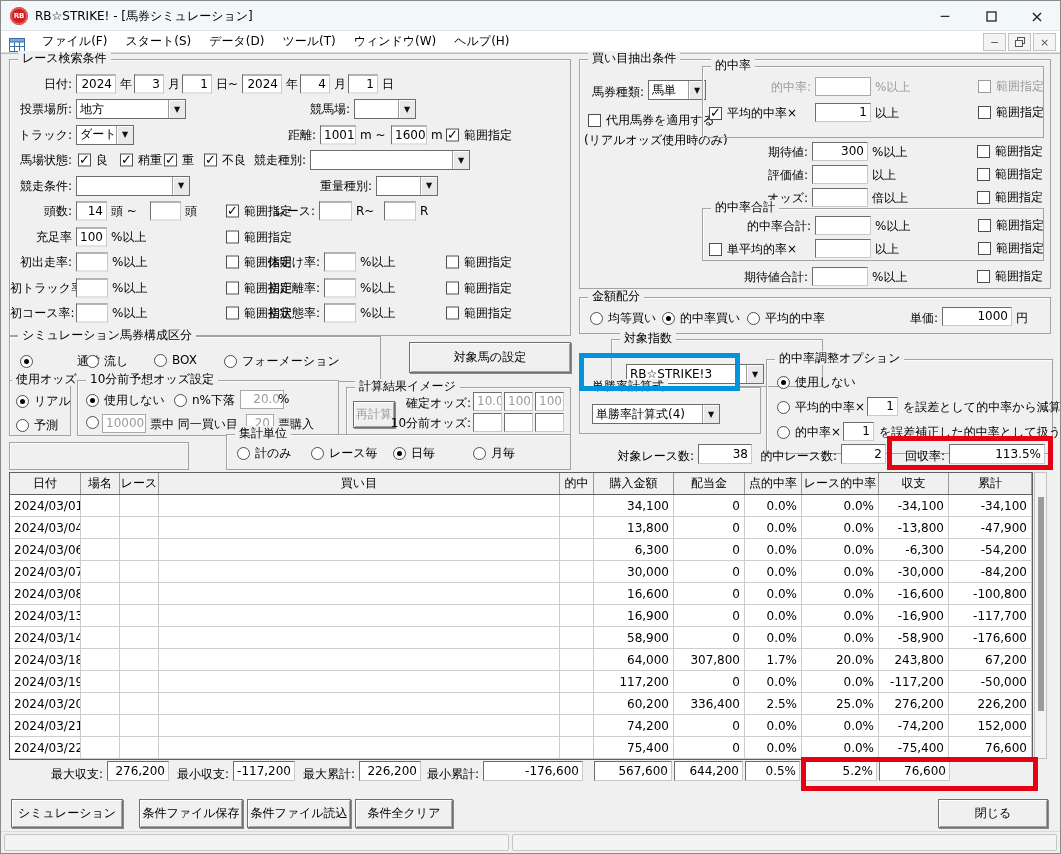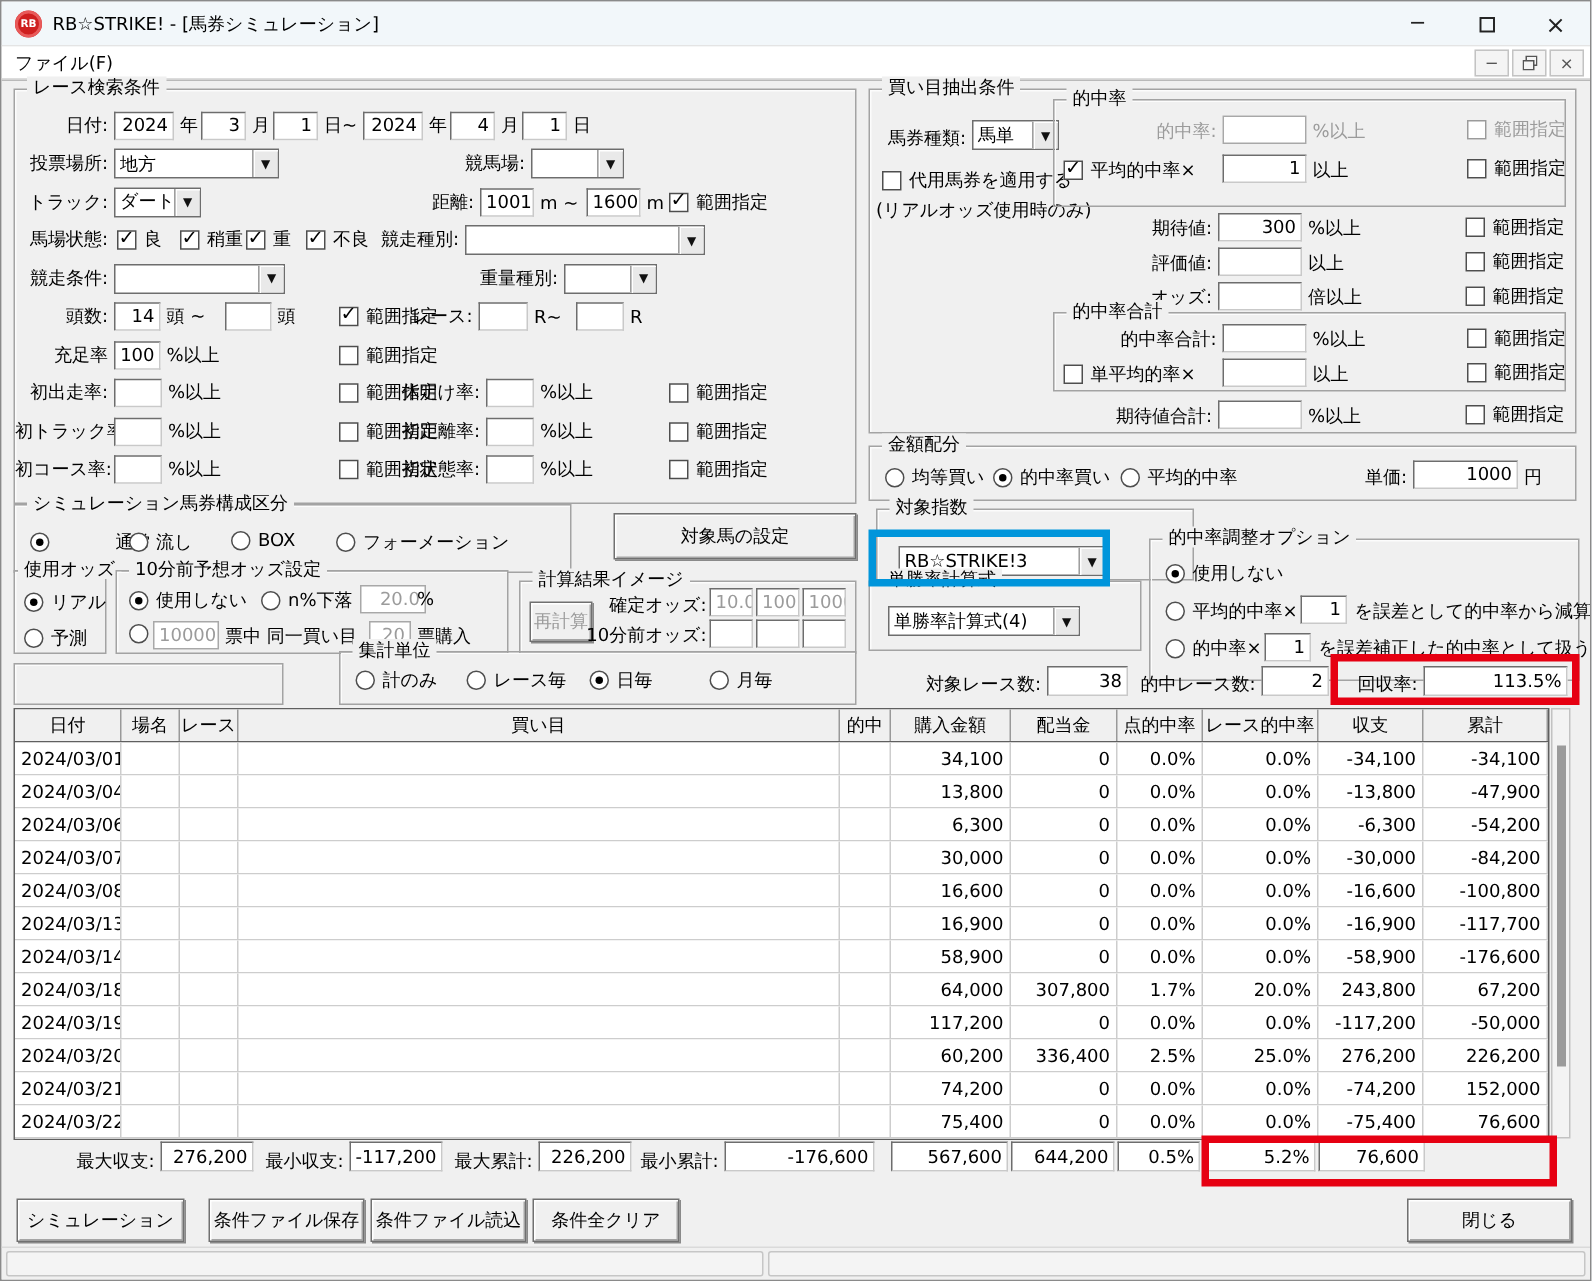--- a/index.html
+++ b/index.html
@@ -5,21 +5,21 @@
   html,body{margin:0;padding:0;background:#c9cdd1;font-family:"DejaVu Sans","Liberation Sans",sans-serif;font-size:12px;color:#000;}
   *{box-sizing:border-box;}
   .window{position:relative;width:1061px;height:854px;background:#f0f0f0;border:1px solid #8a8a8a;overflow:hidden;}
   
   .titlebar{position:absolute;left:0;top:0;width:100%;height:30px;background:#f2f7fa;border-bottom:1px solid #e4e4e4;}
   .app-logo{position:absolute;left:9px;top:6px;width:18px;height:18px;border-radius:50%;background:#cf1f1f;color:#fff;font-size:7px;font-weight:bold;display:flex;align-items:center;justify-content:center;box-shadow:inset 0 0 0 2px #e85a5a;}
   .title-text{position:absolute;left:34px;top:0;height:30px;line-height:30px;font-size:12px;white-space:nowrap;}
   .tc{position:absolute;top:0;width:46px;height:30px;display:flex;align-items:center;justify-content:center;font-size:14px;color:#222;}
   .tc svg{display:block;}
   
-  .menubar{position:absolute;left:0;top:30px;width:100%;height:22px;background:#ffffff;border-bottom:1px solid #dcdcdc;display:flex;align-items:flex-start;flex-direction:column;}
+  .menubar{position:absolute;left:0;top:30px;width:100%;height:22px;background:#ffffff;border-bottom:1px solid #dcdcdc;display:flex;align-items:flex-end;}
   .menu-grid-icon{width:16px;height:14px;margin:0 8px 0 8px;}
   .mi{padding:0 9px;height:22px;line-height:22px;white-space:nowrap;}
   .mdi-controls{position:absolute;right:4px;top:2px;display:flex;}
   .mdib{width:23px;height:18px;border:1px solid #c3c3c3;background:#f4f4f4;display:flex;align-items:center;justify-content:center;margin-left:2px;color:#555;font-size:11px;}
   
   .client{position:absolute;left:0;top:52px;width:100%;height:778px;background:#f0f0f0;border-top:1px solid #b9b9b9;}
   
   .gb{position:absolute;border:1px solid #a3a3a3;box-shadow:inset 1px 1px 0 #fcfcfc;}
   .gt{position:absolute;top:-9px;left:8px;background:#f0f0f0;padding:0 4px;line-height:14px;white-space:nowrap;}
   .rows{position:absolute;left:0;top:11px;width:100%;}
@@ -464,21 +464,21 @@
         </span>
       <span class="opt pa" style="left:167px;top:12px;">
           <span class="rb"></span>
           <span>平均的中率</span>
         </span>
       <span class="lab ra pa" style="left:320px;top:12px;width:38px;">単価:</span>
       <span class="inp num pa" style="left:362px;top:9px;width:70px;">1000</span>
       <span class="lab pa" style="left:436px;top:12px;">円</span>
     </div>
 
-    <div class="gb" style="left:583px;top:285px;width:212px;height:48px;padding-left:12px;">
+    <div class="gb" style="left:610px;top:285px;width:212px;height:48px;padding-left:12px;">
       <span class="gt">対象指数</span>
       <span class="combo pa" style="left:14px;top:24px;width:138px;">
           <span class="val">RB☆STRIKE!3</span>
           <span class="arw">▼</span>
         </span>
     </div>
 
     <div class="gb" style="left:578px;top:333px;width:182px;height:47px;">
       <span class="gt">単勝率計算式</span>
       <span class="combo pa" style="left:12px;top:16px;width:128px;">

